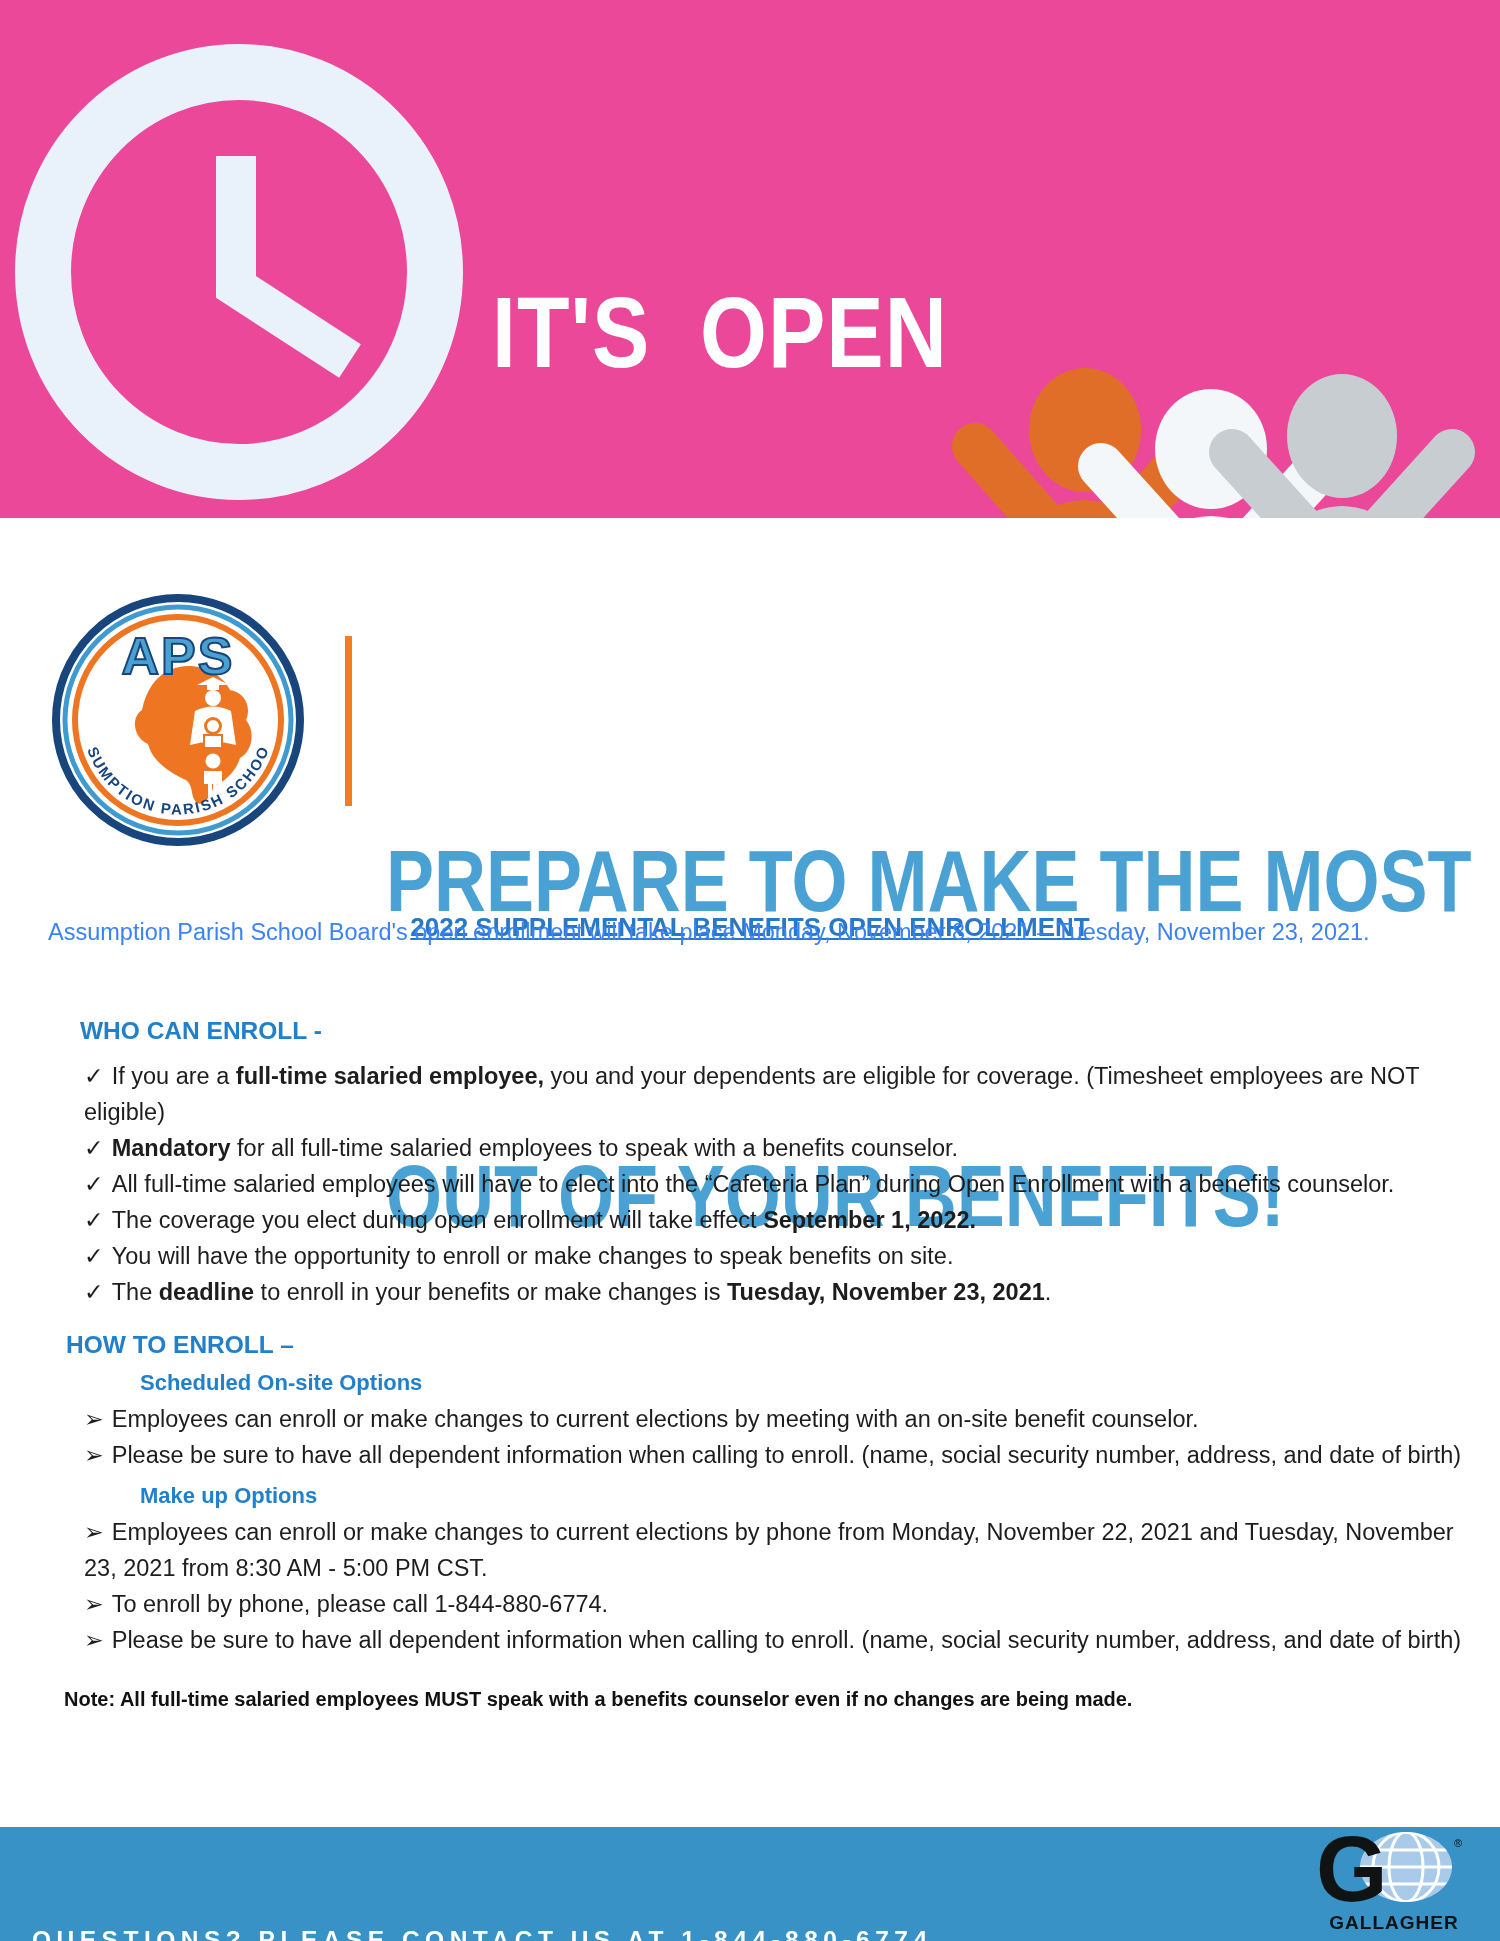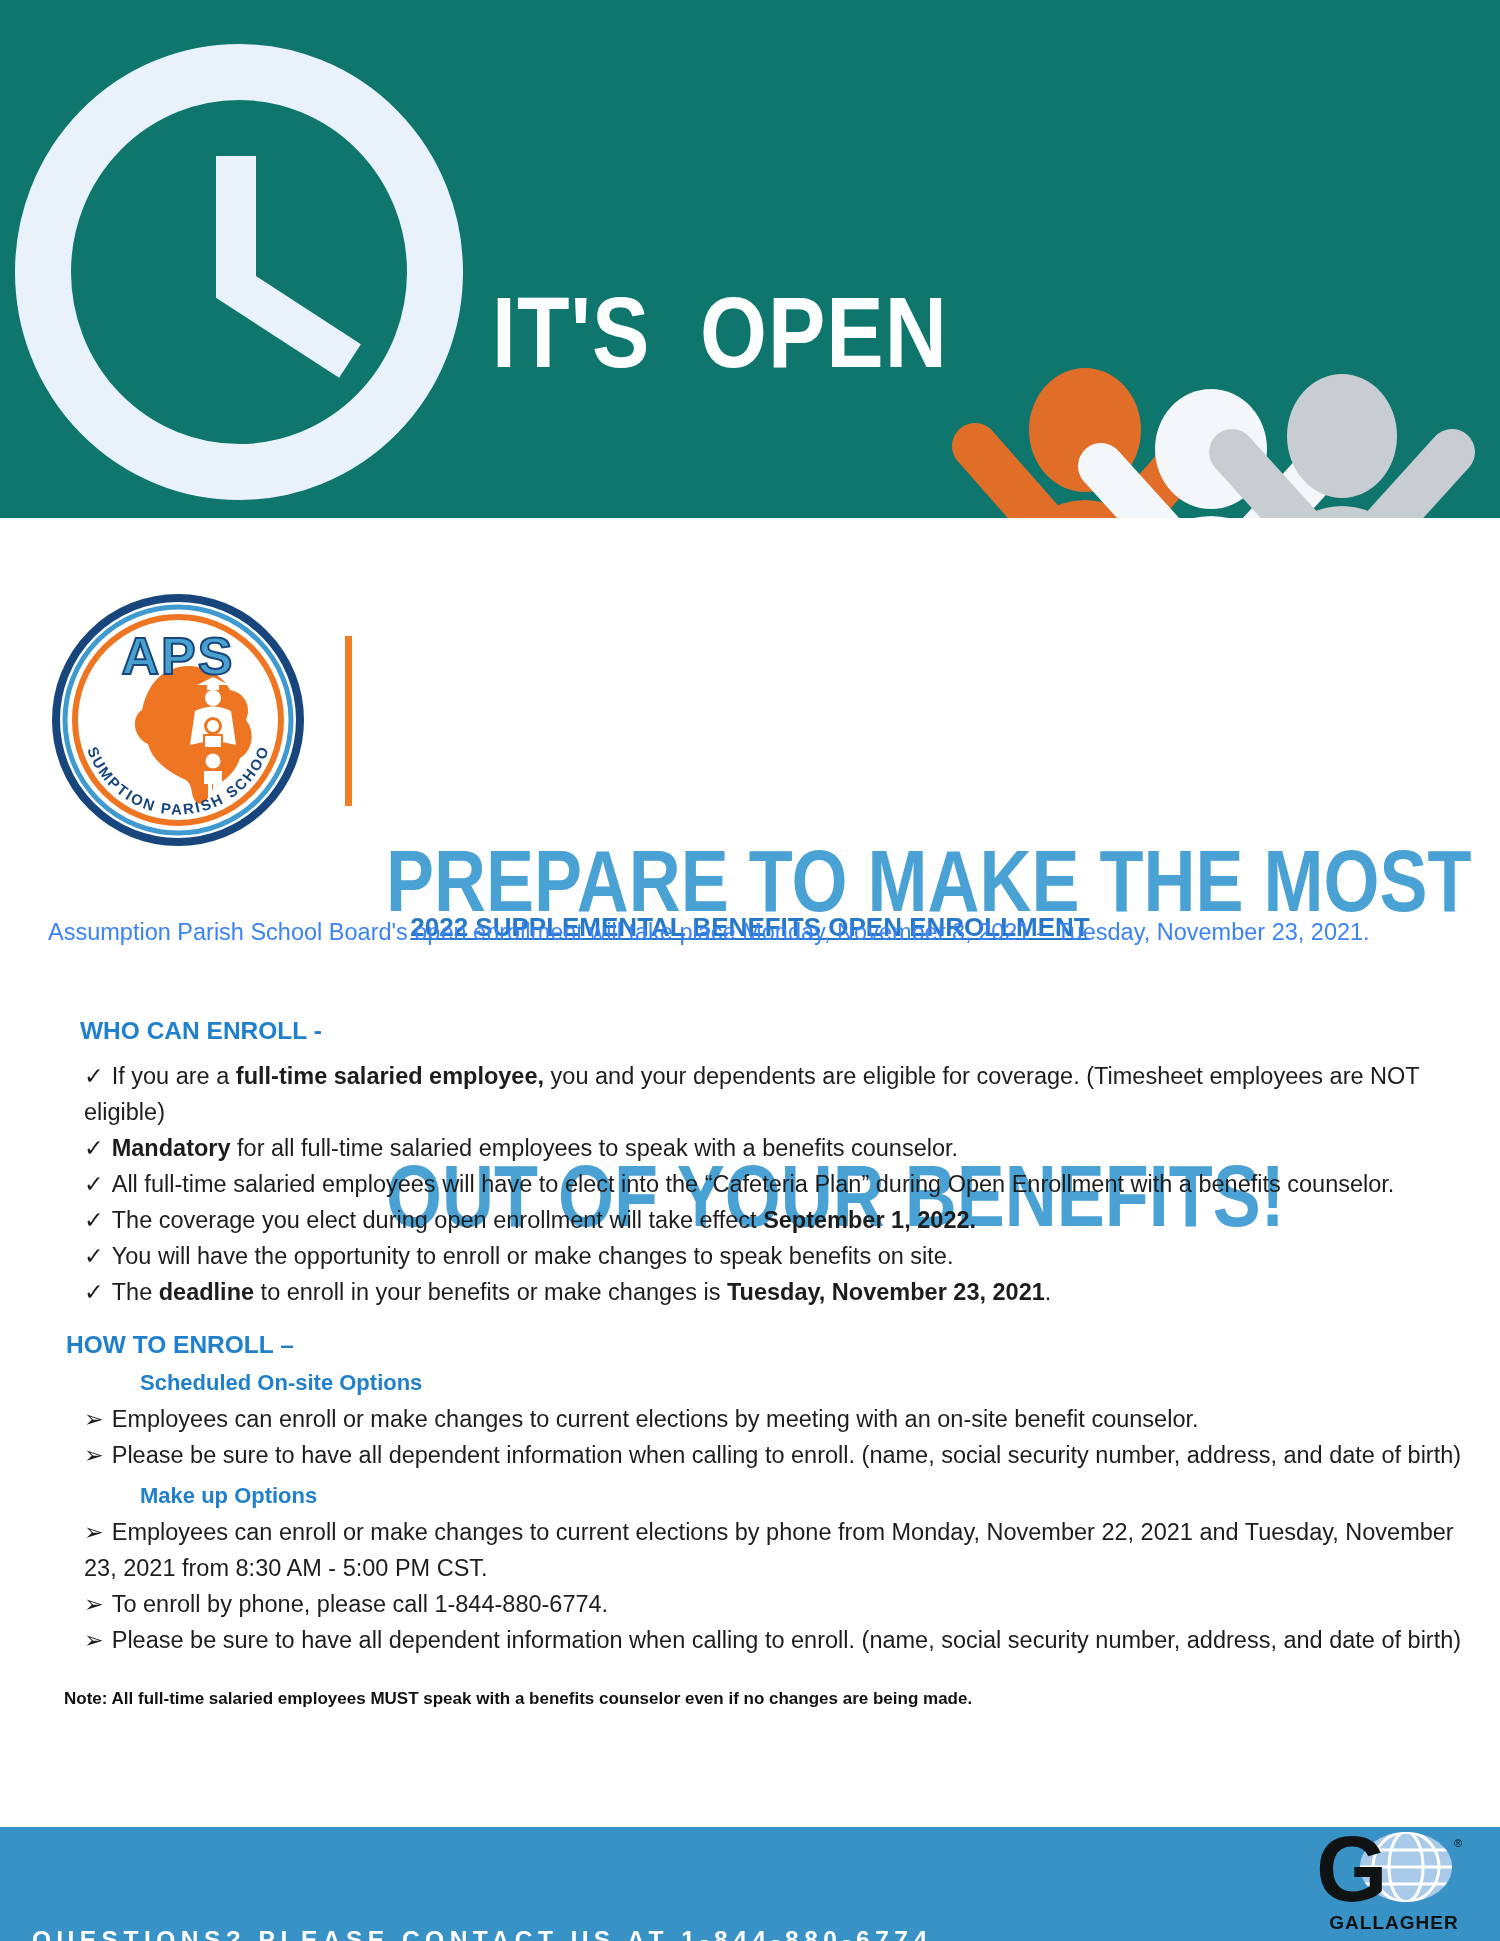--- a/index.html
+++ b/index.html
@@ -1,20 +1,20 @@
 <!DOCTYPE html>
 <html><head>
 <meta charset="utf-8">
 <style>
   html,body{margin:0;padding:0;}
   body{font-family:"Liberation Sans",sans-serif;background:#ffffff;}
   .page{position:relative;width:1500px;height:1941px;background:#ffffff;overflow:hidden;}
 
   
-  .banner{position:absolute;left:0;top:0;width:1500px;height:518px;background:#0f766e;overflow:hidden;}
+  .banner{position:absolute;left:0;top:0;width:1500px;height:518px;background:#ec4899;overflow:hidden;}
   .banner svg{position:absolute;left:0;top:0;}
   .banner-title{position:absolute;left:492px;top:92px;color:#fdfefe;font-weight:bold;
     font-size:86px;line-height:82px;letter-spacing:1px;transform:scaleY(1.17);transform-origin:left top;
     white-space:pre;}
 
   
   .aps-logo{position:absolute;left:52px;top:594px;width:252px;height:252px;}
   .head-bar{position:absolute;left:345px;top:636px;width:7px;height:170px;background:#f07d28;}
   .big-headline{position:absolute;left:386px;top:618px;color:#4aa2d4;font-weight:bold;
     font-size:72px;line-height:86px;letter-spacing:0px;transform:scaleY(1.22);transform-origin:left top;white-space:pre;}
@@ -27,21 +27,21 @@
   .content{position:absolute;left:16px;top:1016px;width:1500px;color:#1d1d1d;
     font-size:23.5px;line-height:36px;}
   .sec-heading{color:#2080cc;font-weight:bold;font-size:24.5px;line-height:30px;}
   .who-heading{margin-left:64px;}
   .how-heading{margin-left:50px;margin-top:20px;}
   .bullets{margin:12px 48px 0 68px;}
   .bullet{margin:0;}
   .bullet .marker{padding-right:8px;}
   .bullet .bold{font-weight:bold;}
   .sub-title{margin-left:124px;margin-top:8px;color:#2080cc;font-weight:bold;font-size:22px;line-height:29px;}
-  .note{margin:26px 40px 12px 48px;font-weight:bold;font-size:17px;line-height:30px;color:#111;}
+  .note{margin:26px 40px 12px 48px;font-weight:bold;font-size:20px;line-height:30px;color:#111;}
 
   
   .footer{position:absolute;left:0;bottom:0;width:1500px;height:114px;background:#3892c5;}
   .footer-text{position:absolute;left:32px;top:20px;color:#ffffff;font-weight:bold;
     font-size:24.5px;line-height:37px;letter-spacing:5.5px;white-space:pre;}
   .gallagher{position:absolute;right:26px;bottom:4px;width:160px;height:112px;}
 </style>
 </head>
 <body>
 

